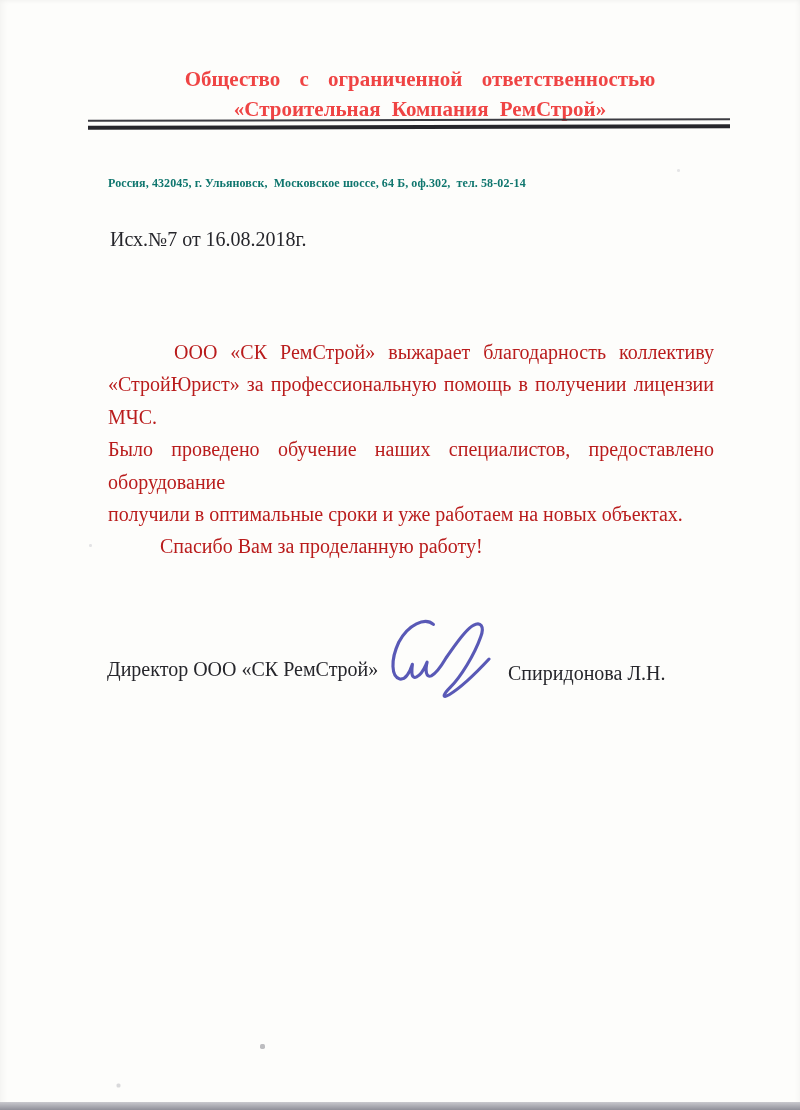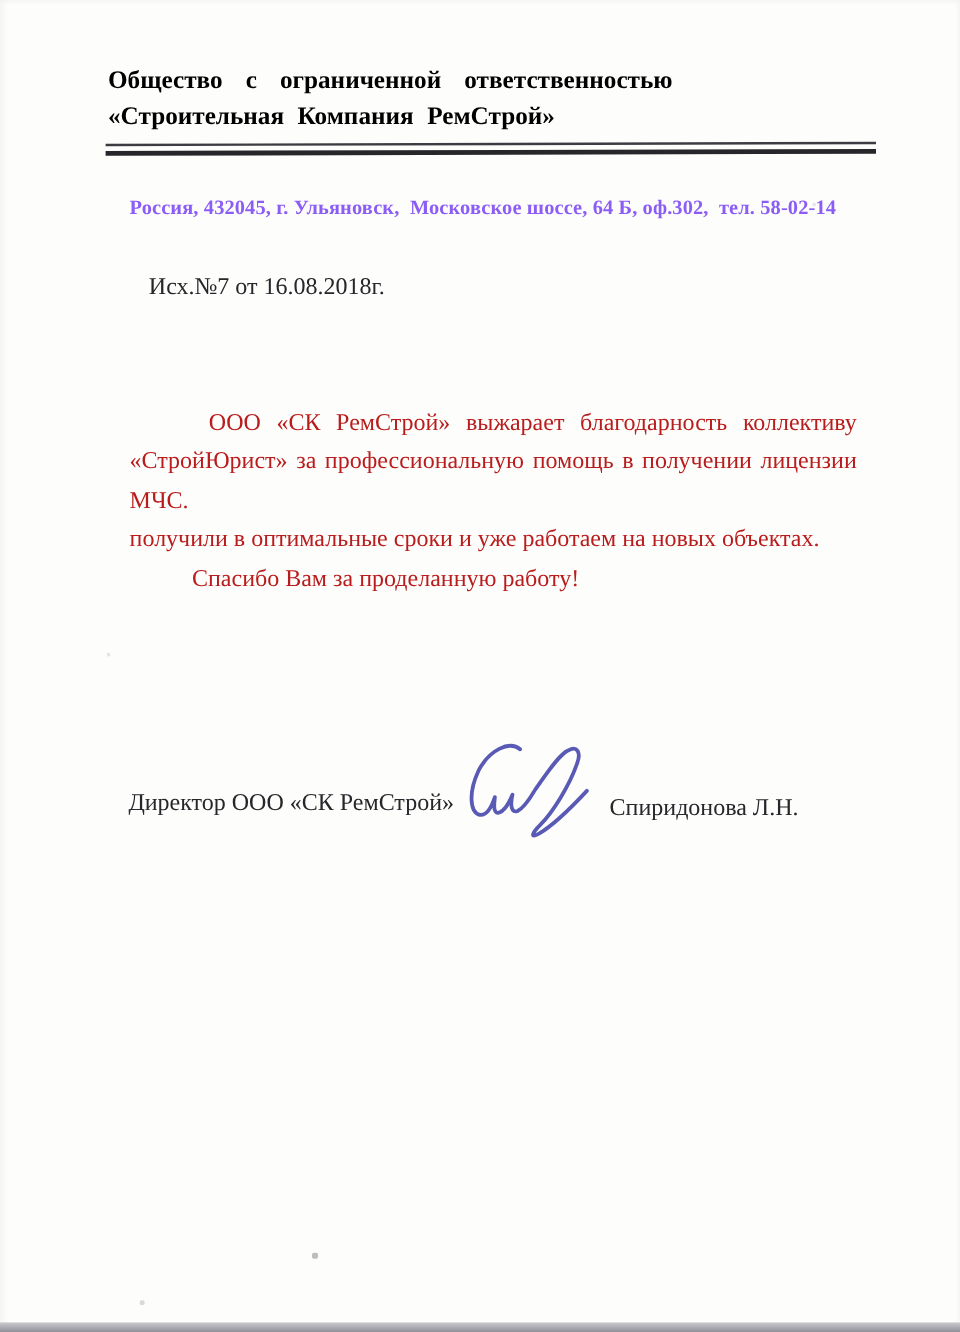--- a/index.html
+++ b/index.html
@@ -17,24 +17,25 @@
     overflow: hidden;
     font-family: "Liberation Serif", "DejaVu Serif", serif;
     color: #26262b;
     box-shadow: inset 3px 0 6px rgba(0,0,0,0.04), inset -2px 0 4px rgba(0,0,0,0.03);
   }
 
   
   .letterhead {
     position: absolute;
     left: 90px;
-    top: 51px;
+    top: 64px;
     width: 660px;
+    text-align: center;
     font-weight: bold;
-    color: #000000;
+    color: #ef4444;
     line-height: 30px;
   }
   .org-type {
     font-size: 21px;
     word-spacing: 14px;
   }
   .org-name {
     font-size: 21px;
     word-spacing: 6px;
   }
@@ -46,33 +47,33 @@
     width: 642px;
     height: 4px;
     border-top: 2px solid #3c3c42;
     border-bottom: 4px solid #26262b;
     transform: rotate(-0.15deg);
   }
 
   .contact-lines {
     position: absolute;
     left: 108px;
-    top: 114px;
+    top: 125px;
     font-weight: bold;
-    font-size: 17px;
+    font-size: 12px;
     line-height: 23.5px;
-    color: #8b5cf6;
+    color: #0f766e;
     white-space: pre;
     letter-spacing: 0.1px;
   }
 
   
   .reference {
     position: absolute;
-    left: 124px;
+    left: 110px;
     top: 228px;
     font-size: 20px;
     text-align: right;
   }
 
   
   .letter-body {
     position: absolute;
     left: 108px;
     top: 336px;
@@ -149,20 +150,21 @@
 
   <div class="contact-lines">
     <div>Россия, 432045, г. Ульяновск,  Московское шоссе, 64 Б, оф.302,  тел. 58-02-14</div>
   </div>
 
   <div class="reference">Исх.№7 от 16.08.2018г.</div>
 
   <div class="letter-body">
     <div class="body-line stretch first">ООО «СК РемСтрой» выжарает благодарность коллективу</div>
     <div class="body-line stretch">«СтройЮрист» за профессиональную помощь в получении лицензии МЧС.</div>
+    <div class="body-line stretch">Было проведено обучение наших специалистов, предоставлено оборудование</div>
     <div class="body-line">получили в оптимальные сроки и уже работаем на новых объектах.</div>
     <div class="closing-line">Спасибо Вам за проделанную работу!</div>
   </div>
 
   <div class="signature-title">Директор ООО «СК РемСтрой»</div>
 
   <svg class="signature-svg" viewBox="0 0 120 80" fill="none" xmlns="http://www.w3.org/2000/svg">
     <path d="M 48 8
              C 40 1, 24 8, 15 25
              C 7 42, 8 58, 16 60

